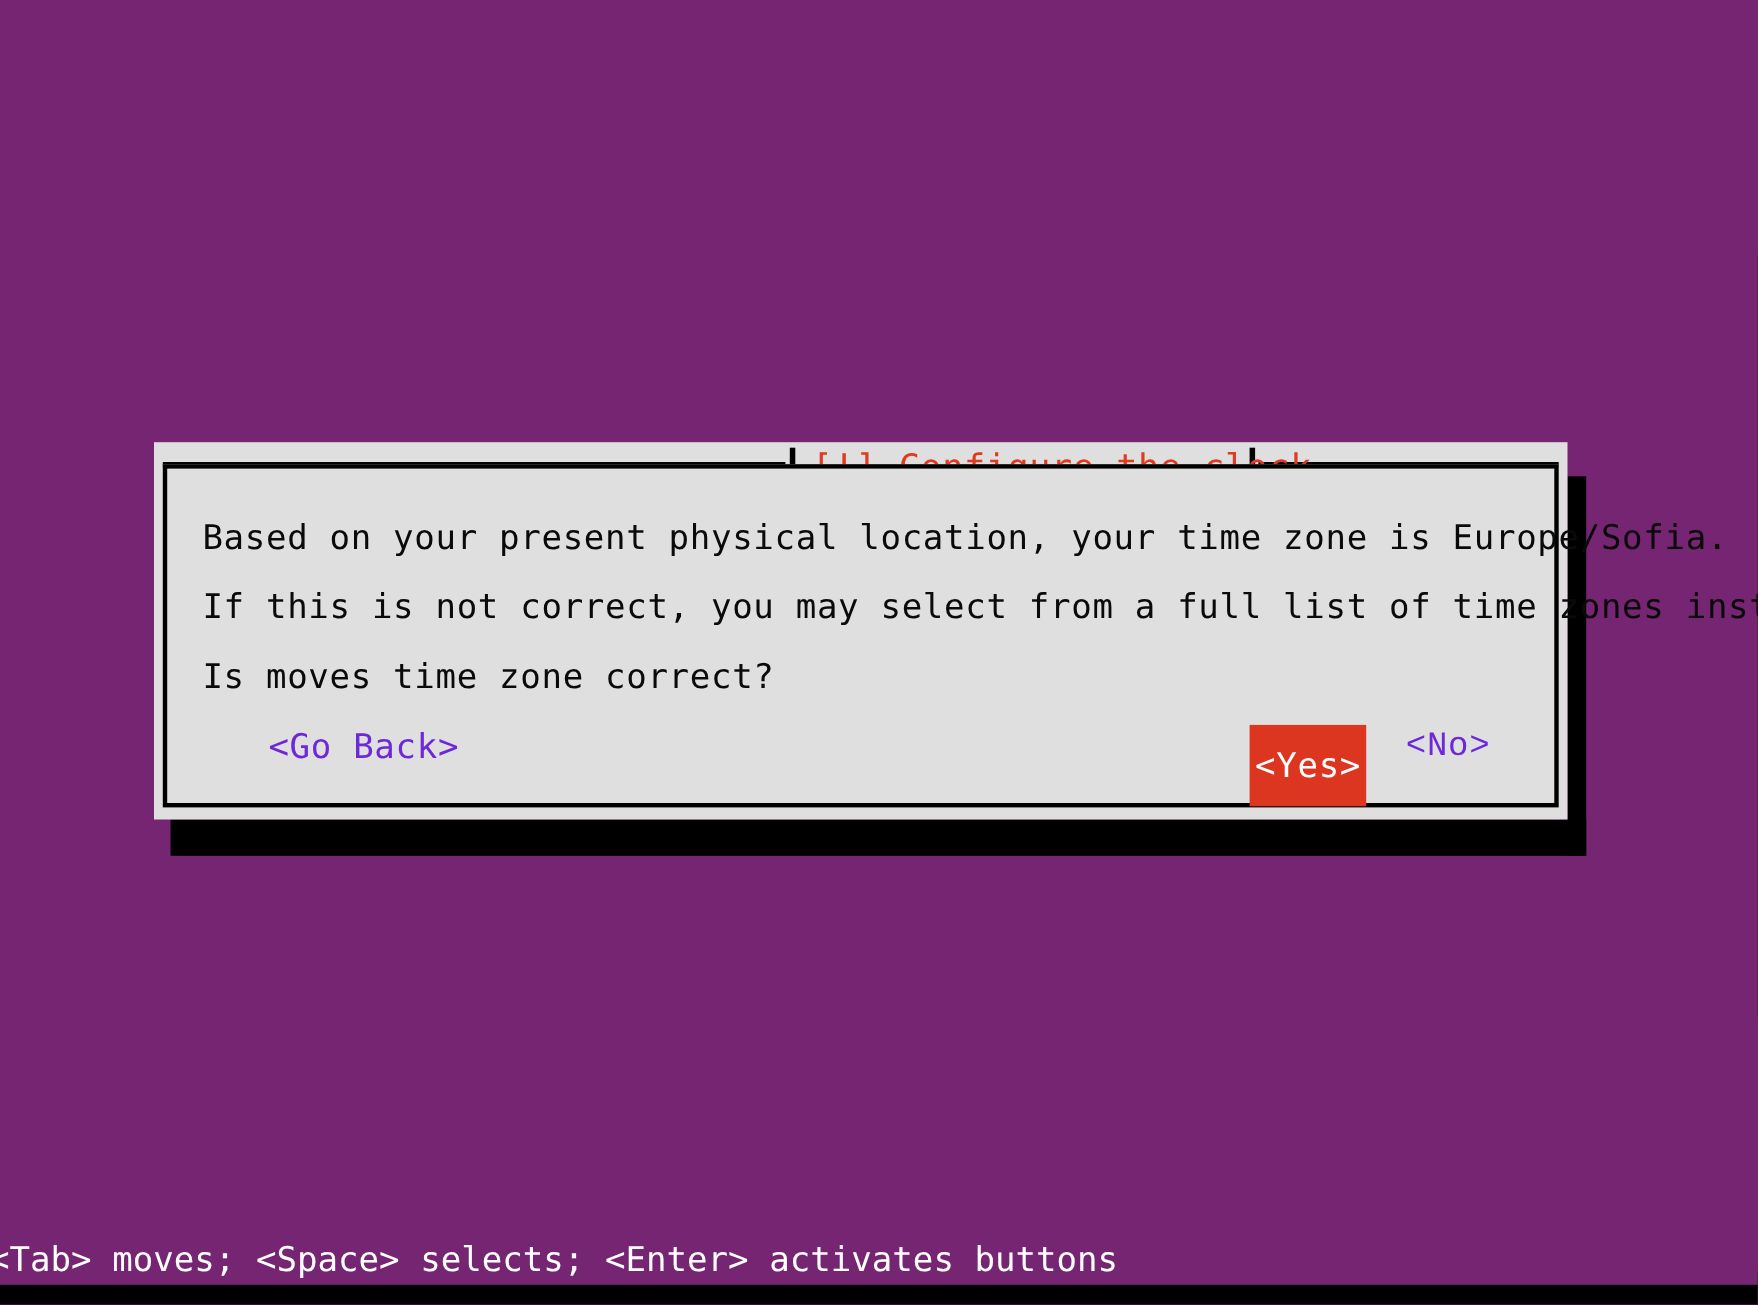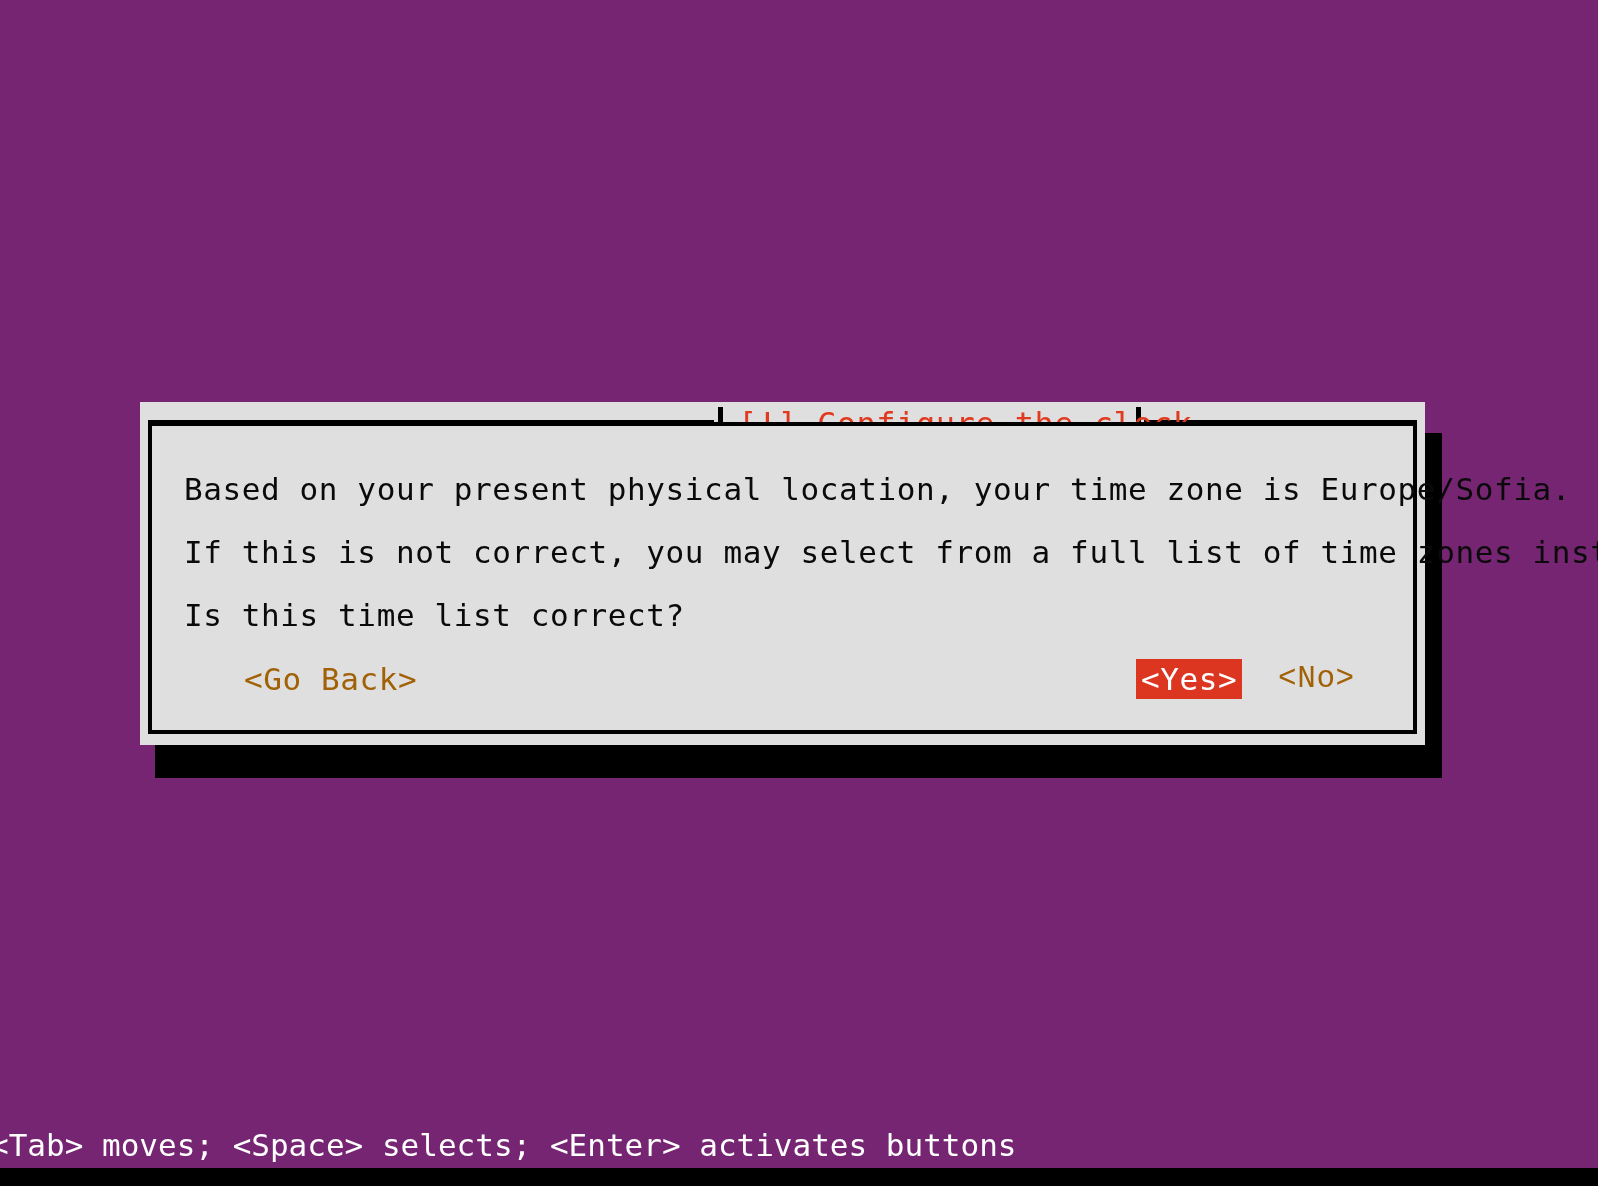--- a/index.html
+++ b/index.html
@@ -140,33 +140,33 @@
     left: 0;
     top: 233px;
     width: 1261px;
     height: 42px;
   }
   .tui-button {
     position: absolute;
     height: 40px;
     line-height: 40px;
     font-size: 31px;
-    color: #a16207;
+    color: #6d28d9;
     white-space: pre;
     letter-spacing: 0.6px;
     padding: 0 2px;
   }
   #btn-go-back { left: 90px; top: 0; }
   #btn-no      { left: 1124px; top: 0; font-family: Liberation Mono, monospace; }
   #btn-yes {
     left: 984px;
     top: 0;
     background: #dc3520;
     color: #ffffff;
-    padding: 0 5px;
+    padding: 17px 5px;
   }
 </style>
 </head>
 <body>
 
 <div id="screen">
 
   <div id="dialog-shadow-right"></div>
   <div id="dialog-shadow-bottom"></div>
 
@@ -178,21 +178,21 @@
     <div class="rule-tick" id="rule-tick-right"></div>
 
     <div id="dialog-title">[!] Configure the clock</div>
 
     <div id="dialog-frame">
 
       <div class="body-line" id="line-1">Based on your present physical location, your time zone is Europe/Sofia.</div>
 
       <div class="body-line" id="line-2">If this is not correct, you may select from a full list of time zones instead.</div>
 
-      <div class="body-line" id="line-3">Is this time list correct?</div>
+      <div class="body-line" id="line-3">Is moves time zone correct?</div>
 
       <div id="button-row">
         <div class="tui-button" id="btn-go-back">&lt;Go Back&gt;</div>
 
         <div class="tui-button" id="btn-yes">&lt;Yes&gt;</div>
 
         <div class="tui-button" id="btn-no">&lt;No&gt;</div>
       </div>
 
     </div>

